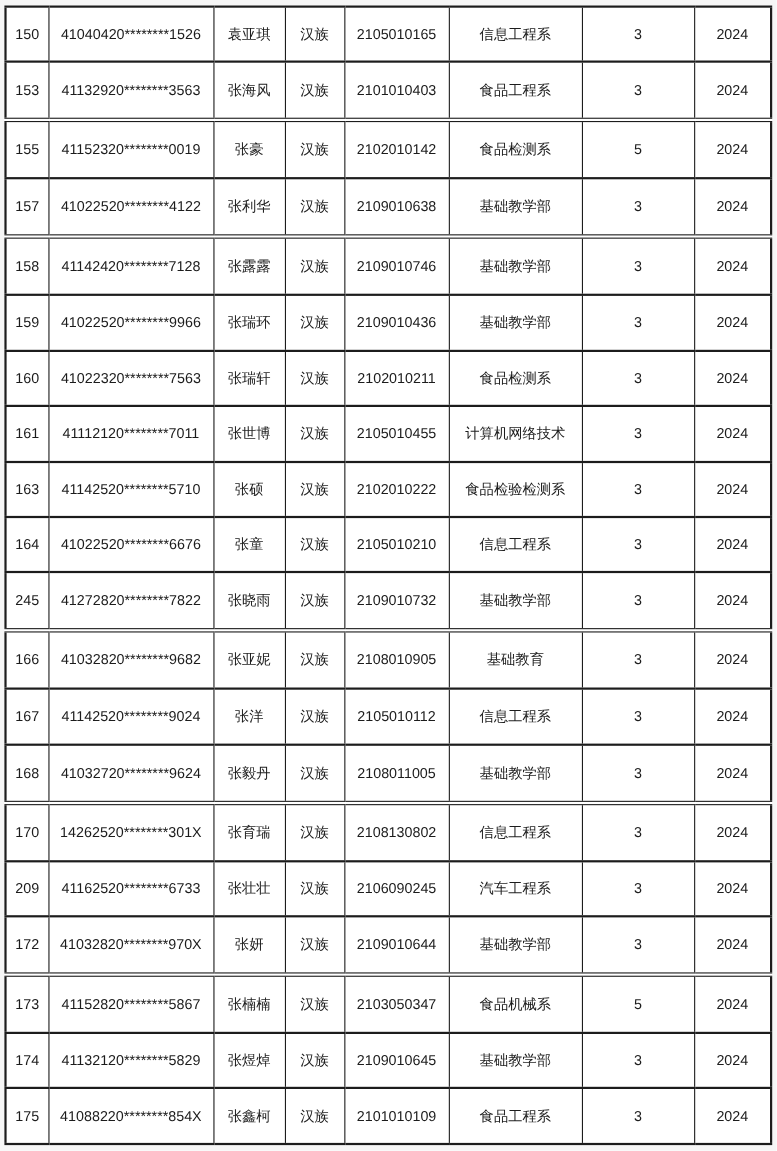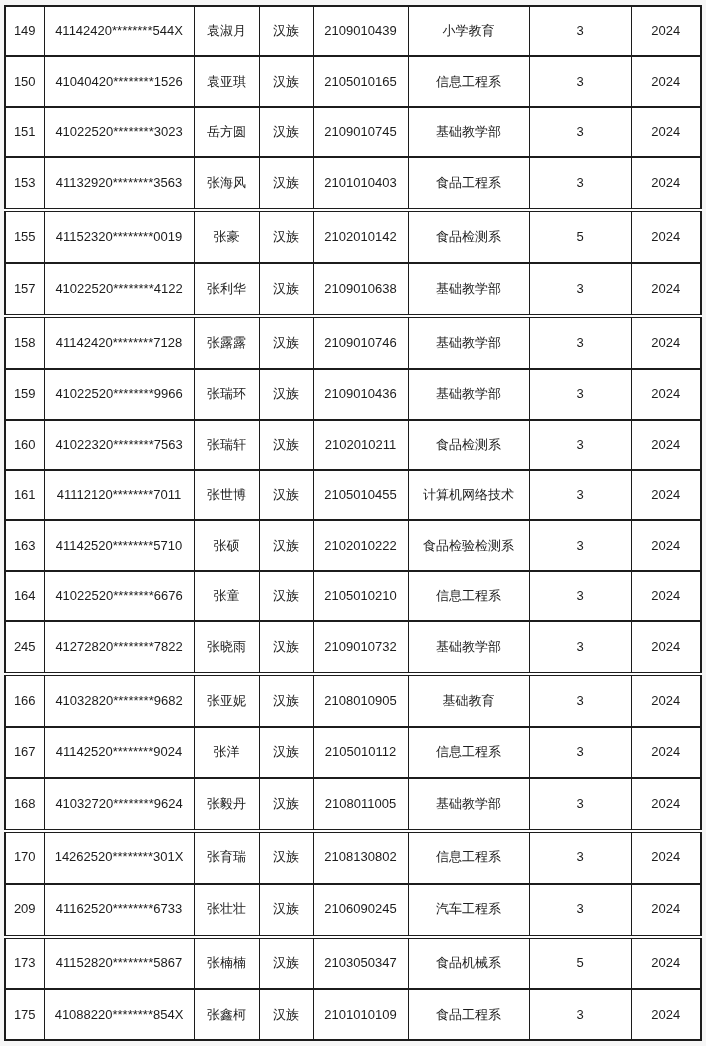--- a/index.html
+++ b/index.html
@@ -62,50 +62,30 @@
     <col class="c-id">
     <col class="c-name">
     <col class="c-ethnicity">
     <col class="c-studentno">
     <col class="c-department">
     <col class="c-duration">
     <col class="c-year">
   </colgroup>
   <tbody>
       <tr>
-        <td>149</td>
-        <td>41142420********544X</td>
-        <td>袁淑月</td>
-        <td>汉族</td>
-        <td>2109010439</td>
-        <td>小学教育</td>
-        <td>3</td>
-        <td>2024</td>
-      </tr>
-      <tr>
         <td>150</td>
         <td>41040420********1526</td>
         <td>袁亚琪</td>
         <td>汉族</td>
         <td>2105010165</td>
         <td>信息工程系</td>
         <td>3</td>
         <td>2024</td>
       </tr>
       <tr>
-        <td>151</td>
-        <td>41022520********3023</td>
-        <td>岳方圆</td>
-        <td>汉族</td>
-        <td>2109010745</td>
-        <td>基础教学部</td>
-        <td>3</td>
-        <td>2024</td>
-      </tr>
-      <tr>
         <td>153</td>
         <td>41132920********3563</td>
         <td>张海风</td>
         <td>汉族</td>
         <td>2101010403</td>
         <td>食品工程系</td>
         <td>3</td>
         <td>2024</td>
       </tr>
       <tr class="page-break">
@@ -241,28 +221,48 @@
       <tr>
         <td>209</td>
         <td>41162520********6733</td>
         <td>张壮壮</td>
         <td>汉族</td>
         <td>2106090245</td>
         <td>汽车工程系</td>
         <td>3</td>
         <td>2024</td>
       </tr>
+      <tr>
+        <td>172</td>
+        <td>41032820********970X</td>
+        <td>张妍</td>
+        <td>汉族</td>
+        <td>2109010644</td>
+        <td>基础教学部</td>
+        <td>3</td>
+        <td>2024</td>
+      </tr>
       <tr class="page-break">
         <td>173</td>
         <td>41152820********5867</td>
         <td>张楠楠</td>
         <td>汉族</td>
         <td>2103050347</td>
         <td>食品机械系</td>
         <td>5</td>
+        <td>2024</td>
+      </tr>
+      <tr>
+        <td>174</td>
+        <td>41132120********5829</td>
+        <td>张煜焯</td>
+        <td>汉族</td>
+        <td>2109010645</td>
+        <td>基础教学部</td>
+        <td>3</td>
         <td>2024</td>
       </tr>
       <tr>
         <td>175</td>
         <td>41088220********854X</td>
         <td>张鑫柯</td>
         <td>汉族</td>
         <td>2101010109</td>
         <td>食品工程系</td>
         <td>3</td>

